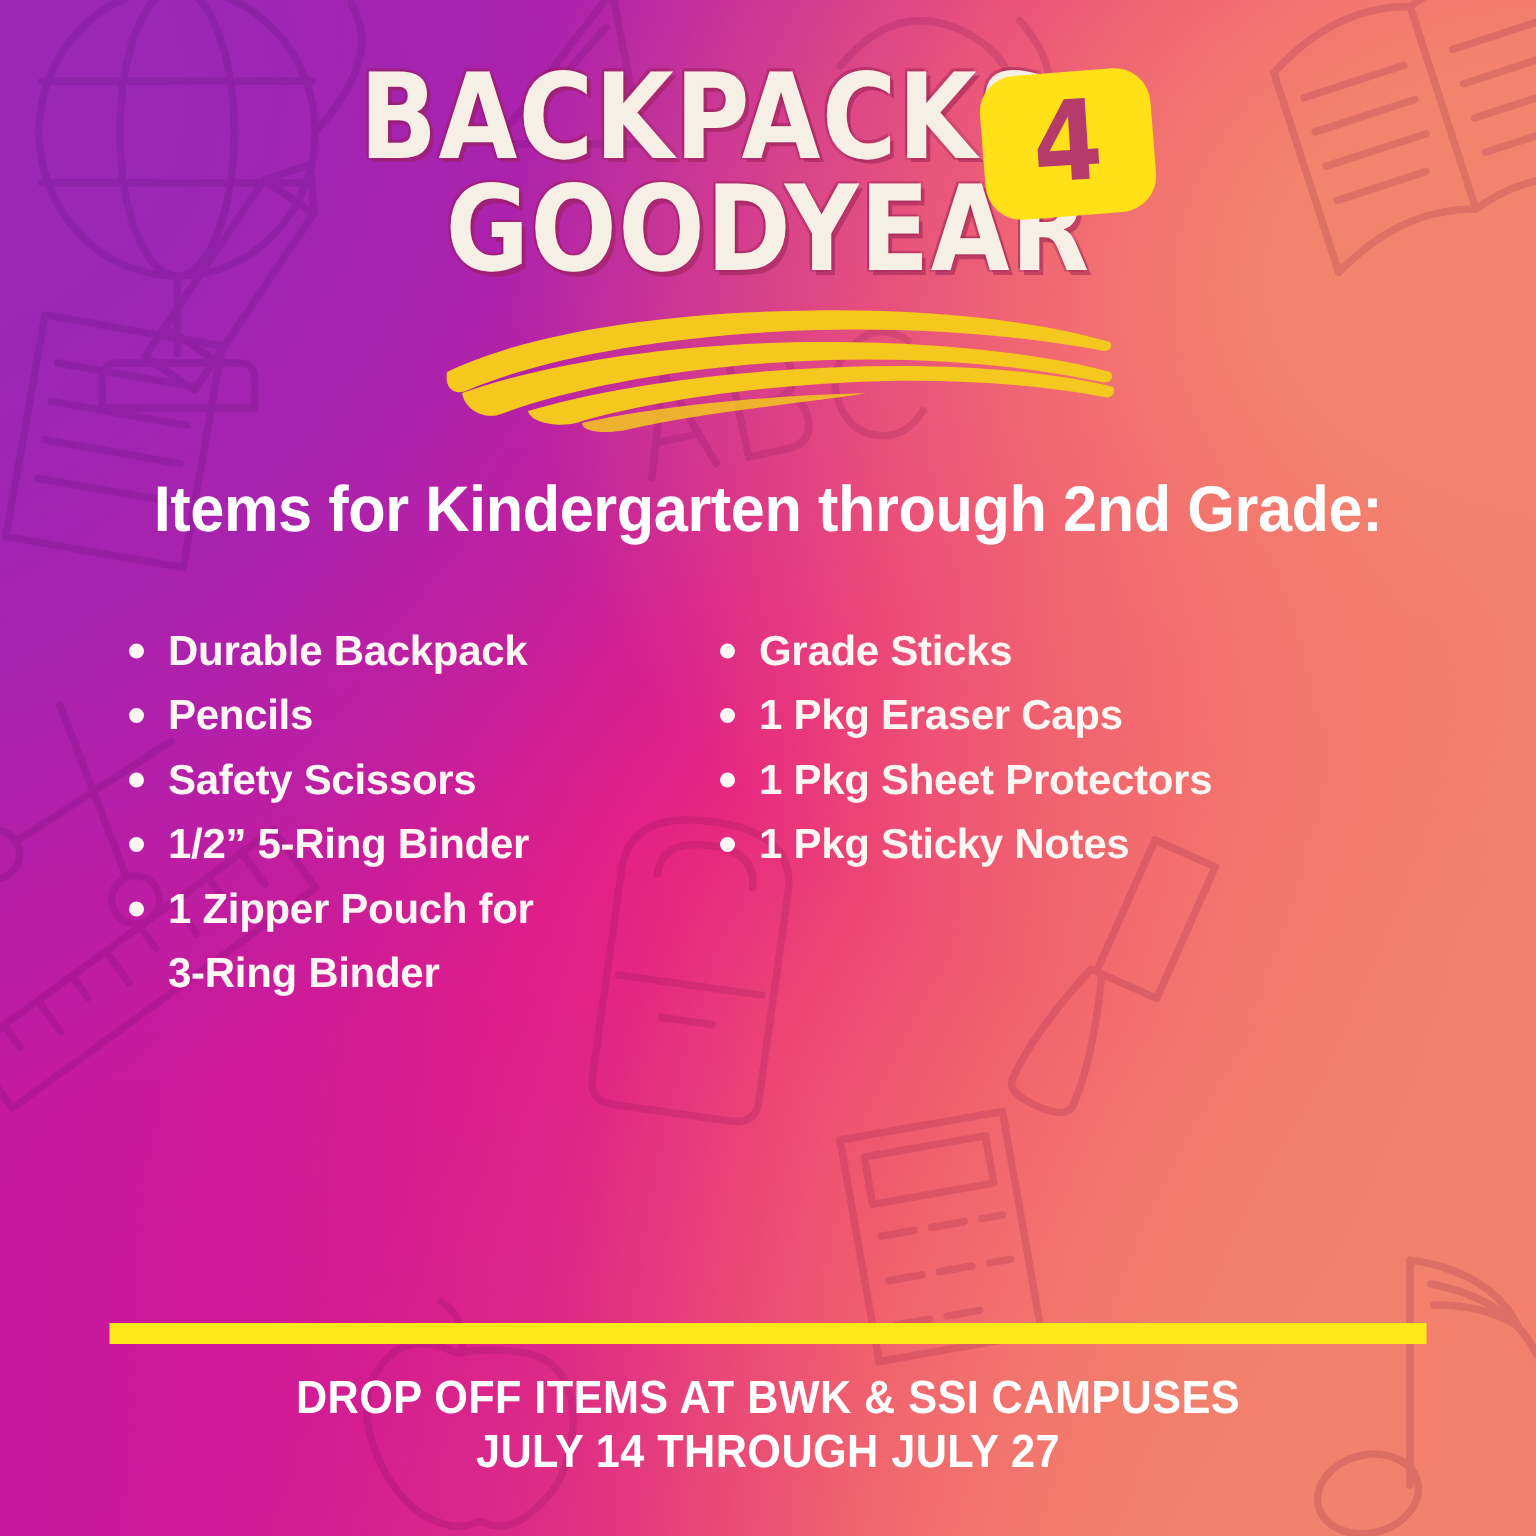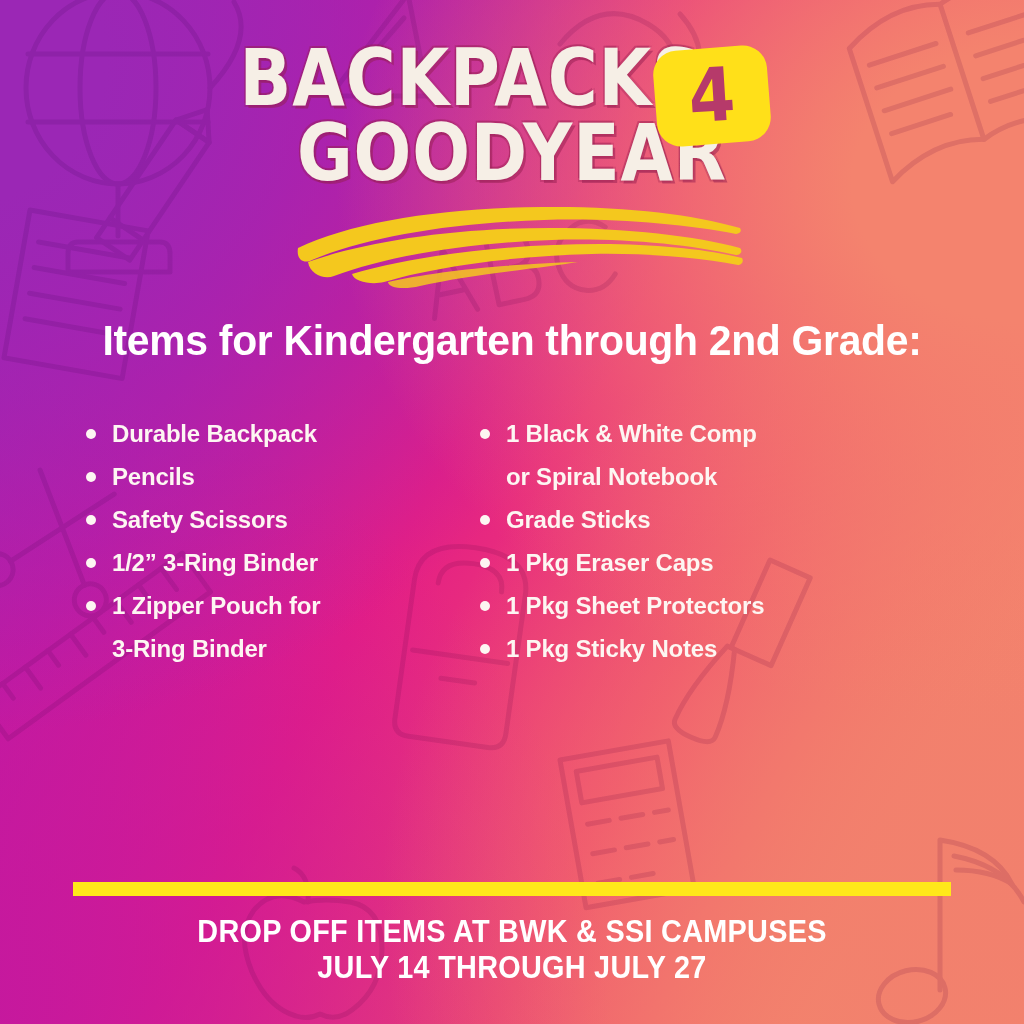--- a/index.html
+++ b/index.html
@@ -103,21 +103,21 @@
   .col{ position:relative; }
   .col-left{  width:468px; padding-left:82px; }
   .col-right{ width:556px; padding-left:8px; }
 
   ul.items{ list-style:none; }
   ul.items li{
     position:relative;
     color:#fdf6f2;
     font-family:"Liberation Sans", sans-serif;
     font-weight:bold;
-    font-size:24px;
+    font-size:28px;
     line-height:43px;
     letter-spacing:-.2px;
     padding-left:30px;
     margin-bottom:0px;
     white-space:pre-line;
   }
   ul.items li::before{
     content:"";
     position:absolute;
     left:4px; top:17px;
@@ -263,30 +263,28 @@
 
   <div class="heading">Items for Kindergarten through 2nd Grade:</div>
 
   <div class="columns">
 
     <div class="col col-left">
       <ul class="items">
         <li>Durable Backpack</li>
         <li>Pencils</li>
         <li>Safety Scissors</li>
-        <li>1/2” 3-Ring Binder</li>
+        <li>1/2” 5-Ring Binder</li>
         <li>1 Zipper Pouch for
 3-Ring Binder</li>
       </ul>
     </div>
 
     <div class="col col-right">
       <ul class="items">
-        <li>1 Black &amp; White Comp
-or Spiral  Notebook</li>
         <li>Grade Sticks</li>
         <li>1 Pkg Eraser Caps</li>
         <li>1 Pkg Sheet Protectors</li>
         <li>1 Pkg Sticky Notes</li>
       </ul>
     </div>
 
   </div>
 
   <div class="footer-bar"></div>

